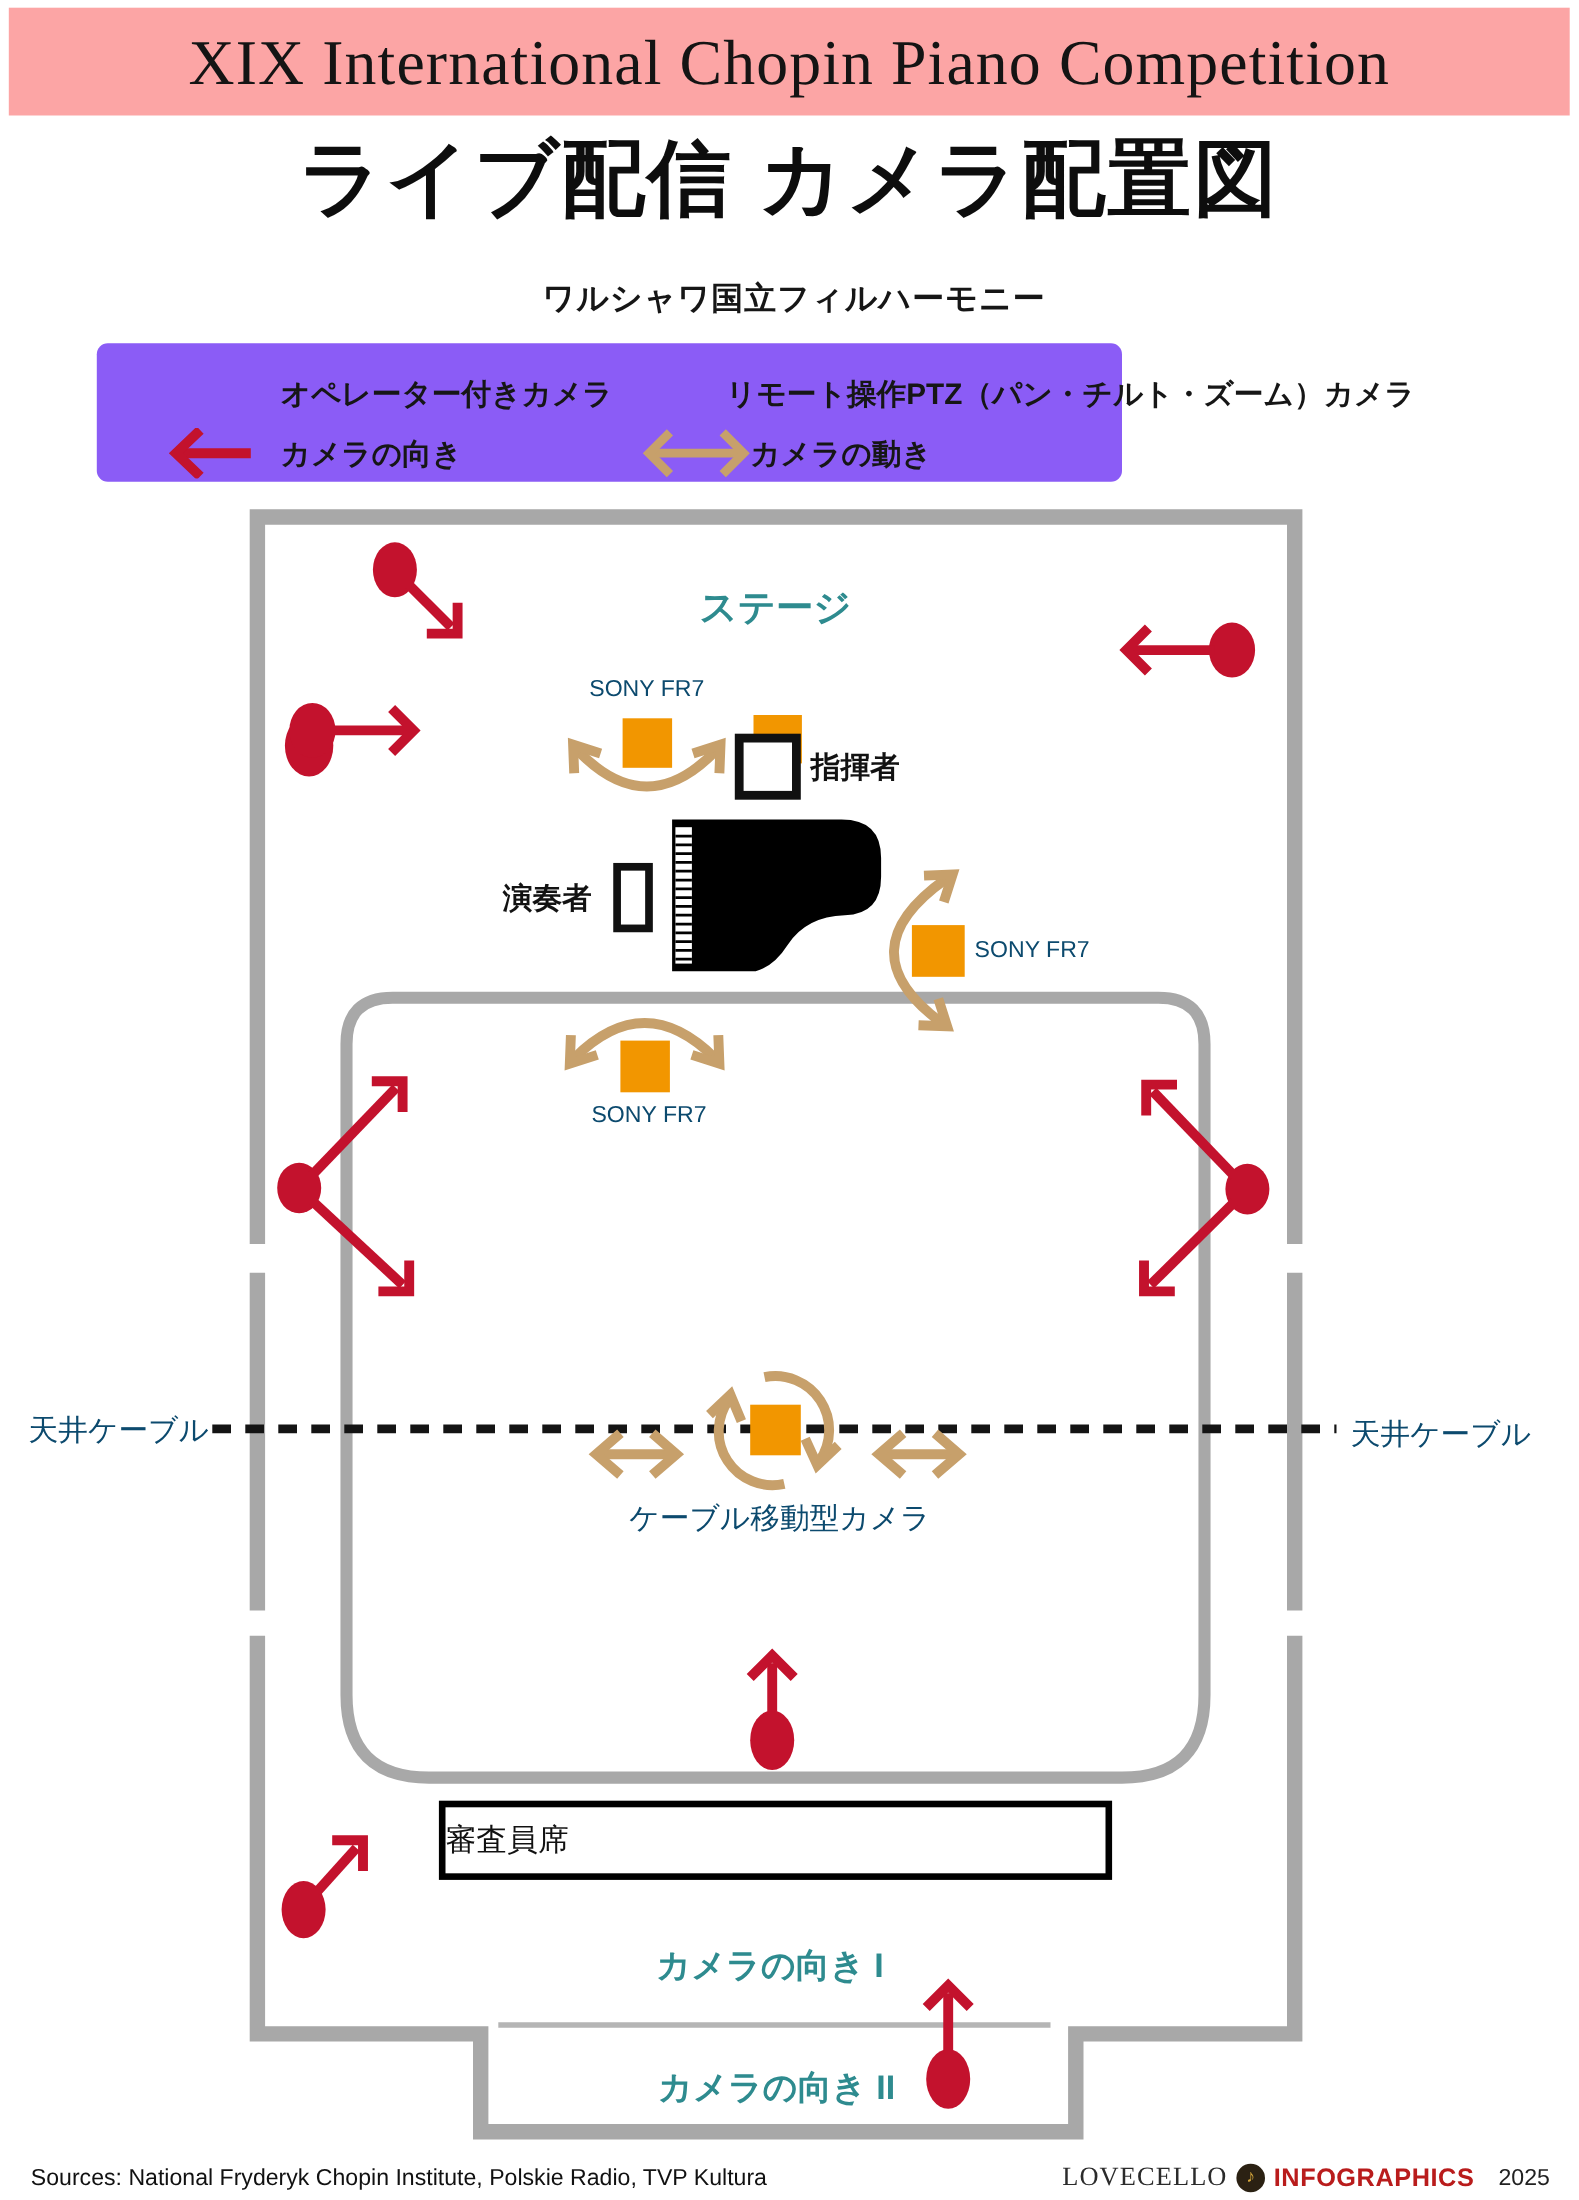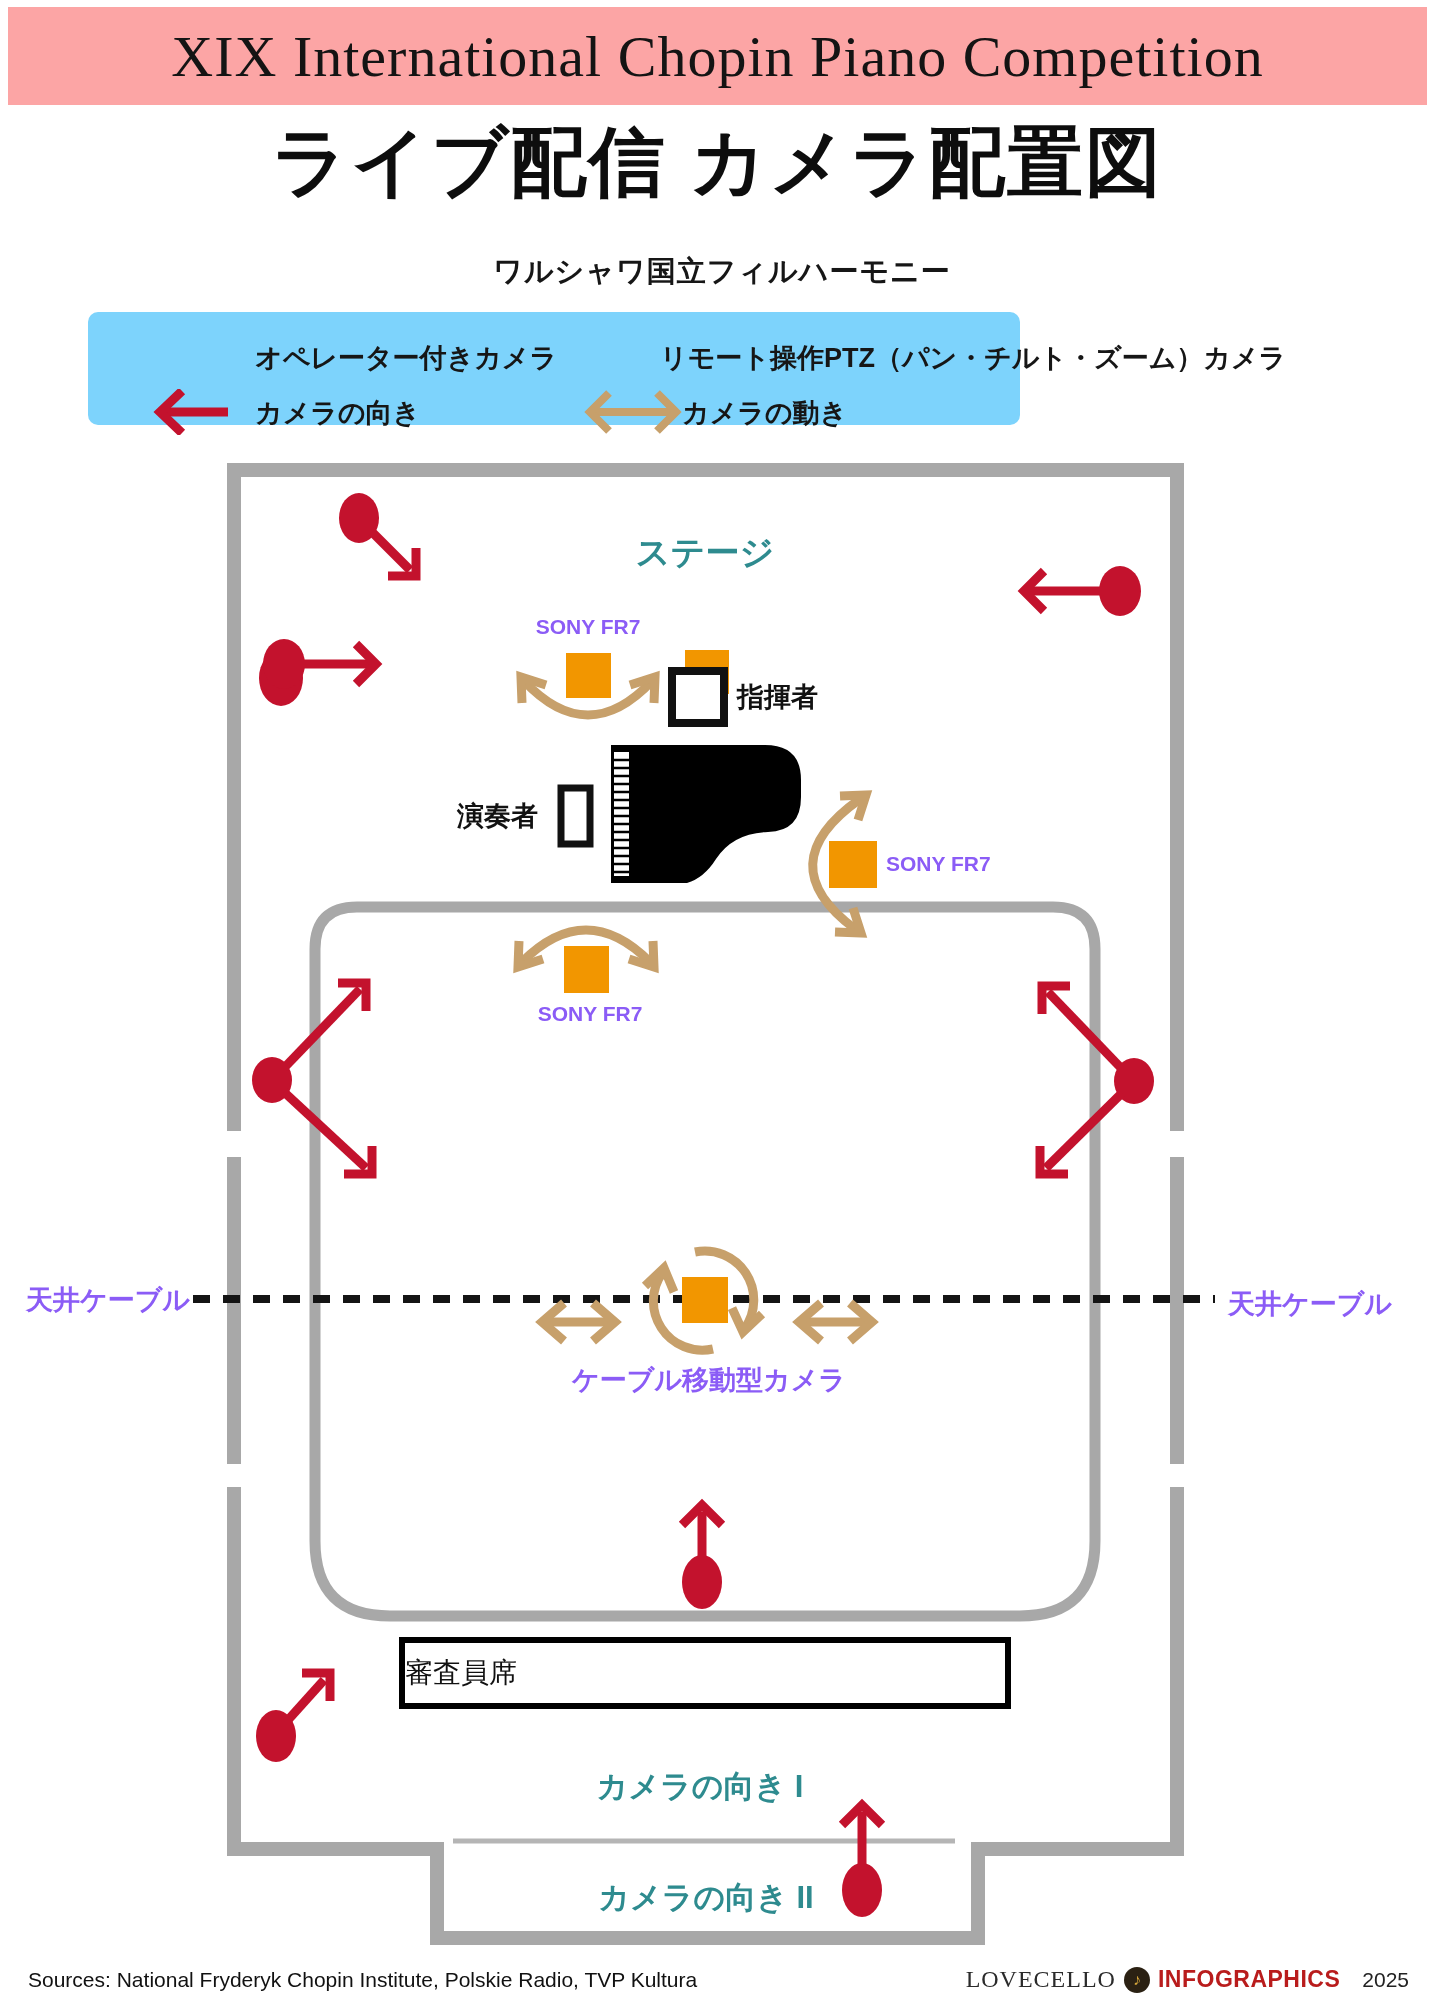--- a/index.html
+++ b/index.html
@@ -10,28 +10,28 @@
   .vctr{transform:translateY(-50%);white-space:nowrap;}
 
   #banner{left:8px;top:7px;width:1419px;height:98px;background:#fca5a5;
           display:flex;align-items:center;justify-content:center;}
   #banner h1{margin:0;font-family:"Liberation Serif","DejaVu Serif",serif;font-weight:400;
              font-size:58px;color:#141414;letter-spacing:1px;}
 
   #jp-title{left:717px;top:112px;font-size:76px;font-weight:800;color:#0d0d0d;letter-spacing:2px;}
   #subtitle{left:722px;top:252px;font-size:29px;font-weight:600;color:#161616;letter-spacing:1px;}
 
-  #legend{left:88px;top:312px;width:932px;height:113px;background:#7dd3fc;border-radius:10px;}
+  #legend{left:88px;top:312px;width:932px;height:126px;background:#8b5cf6;border-radius:10px;}
   .legend-label{position:absolute;font-size:27px;font-weight:600;color:#161616;white-space:nowrap;}
   .legend-dot{position:absolute;left:171px;top:338px;width:44px;height:56px;border-radius:50%;background:#c3122d;}
   .legend-sq{position:absolute;left:597px;top:338px;width:44px;height:44px;background:#f29600;}
 
   .lab{position:absolute;white-space:nowrap;}
   .teal{color:#2e8b8f;font-weight:800;}
-  .orange{color:#8b5cf6;font-weight:700;}
+  .orange{color:#0c4a6e;font-weight:400;}
   .black-lab{color:#121212;font-weight:600;}
 
   #jury-box{left:399px;top:1637px;width:600px;height:60px;background:#ffffff;border:6px solid #000000;
             display:flex;align-items:center;justify-content:flex-start;font-size:28px;font-weight:400;color:#111;}
 
   #footer-sources{left:28px;top:1968px;font-size:21px;color:#111;}
   #brand{right:26px;top:1966px;display:flex;align-items:center;gap:8px;}
   #brand .name{font-family:"Liberation Serif","DejaVu Serif",serif;font-size:24px;letter-spacing:1px;color:#2b2b2b;}
   #brand .emblem{width:26px;height:26px;border-radius:50%;background:#2b2113;color:#d9a93c;
                  display:flex;align-items:center;justify-content:center;font-size:16px;}

